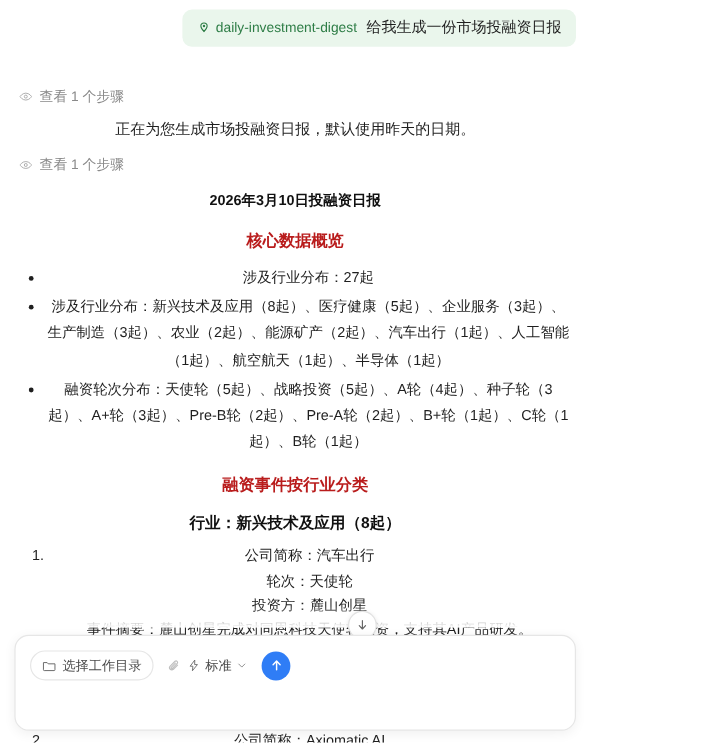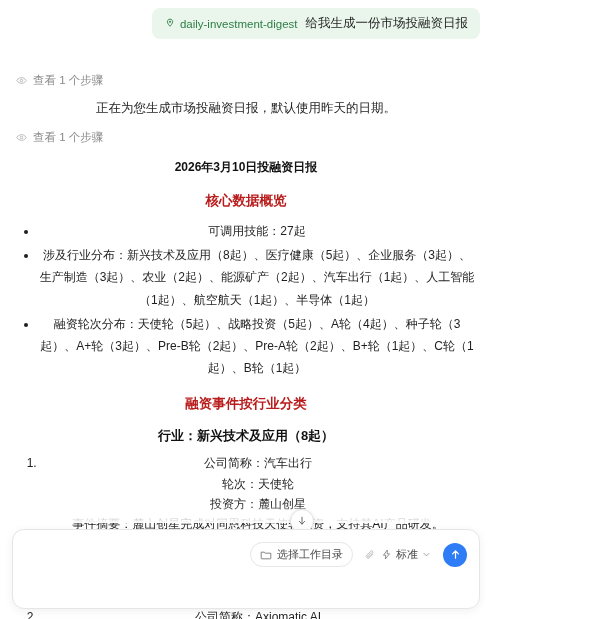--- a/index.html
+++ b/index.html
@@ -160,21 +160,21 @@
     padding: 12px 12px 10px 12px;
     z-index: 6;
   }
   .composer-placeholder {
     font-size: 12px;
     color: #b3b3b3;
   }
   .composer-bar {
     display: flex;
     align-items: center;
-    justify-content: flex-end;
+    justify-content: flex-start;
   }
   .composer-left {
     display: flex;
     align-items: center;
     gap: 10px;
   }
   .dir-btn {
     display: flex; align-items: center; gap: 5px;
     border: 1px solid #e6e6e6;
     border-radius: 14px;
@@ -243,21 +243,21 @@
         <circle cx="8" cy="8" r="1.8" fill="none" stroke="#8a8a8a" stroke-width="1.1"></circle>
       </svg>
       <span>查看 1 个步骤</span>
     </div>
 
     <h1 class="doc-title">2026年3月10日投融资日报</h1>
 
     <h2 class="doc-h2">核心数据概览</h2>
 
     <ul class="bullets">
-      <li>可调用技能：27起</li>
+      <li>涉及行业分布：27起</li>
       <li>涉及行业分布：新兴技术及应用（8起）、医疗健康（5起）、企业服务（3起）、生产制造（3起）、农业（2起）、能源矿产（2起）、汽车出行（1起）、人工智能（1起）、航空航天（1起）、半导体（1起）</li>
       <li>融资轮次分布：天使轮（5起）、战略投资（5起）、A轮（4起）、种子轮（3起）、A+轮（3起）、Pre-B轮（2起）、Pre-A轮（2起）、B+轮（1起）、C轮（1起）、B轮（1起）</li>
     </ul>
 
     <h2 class="doc-h2">融资事件按行业分类</h2>
     <h3 class="doc-h3">行业：新兴技术及应用（8起）</h3>
 
     <ol class="company-list">
       <li>
         <div class="kv">

